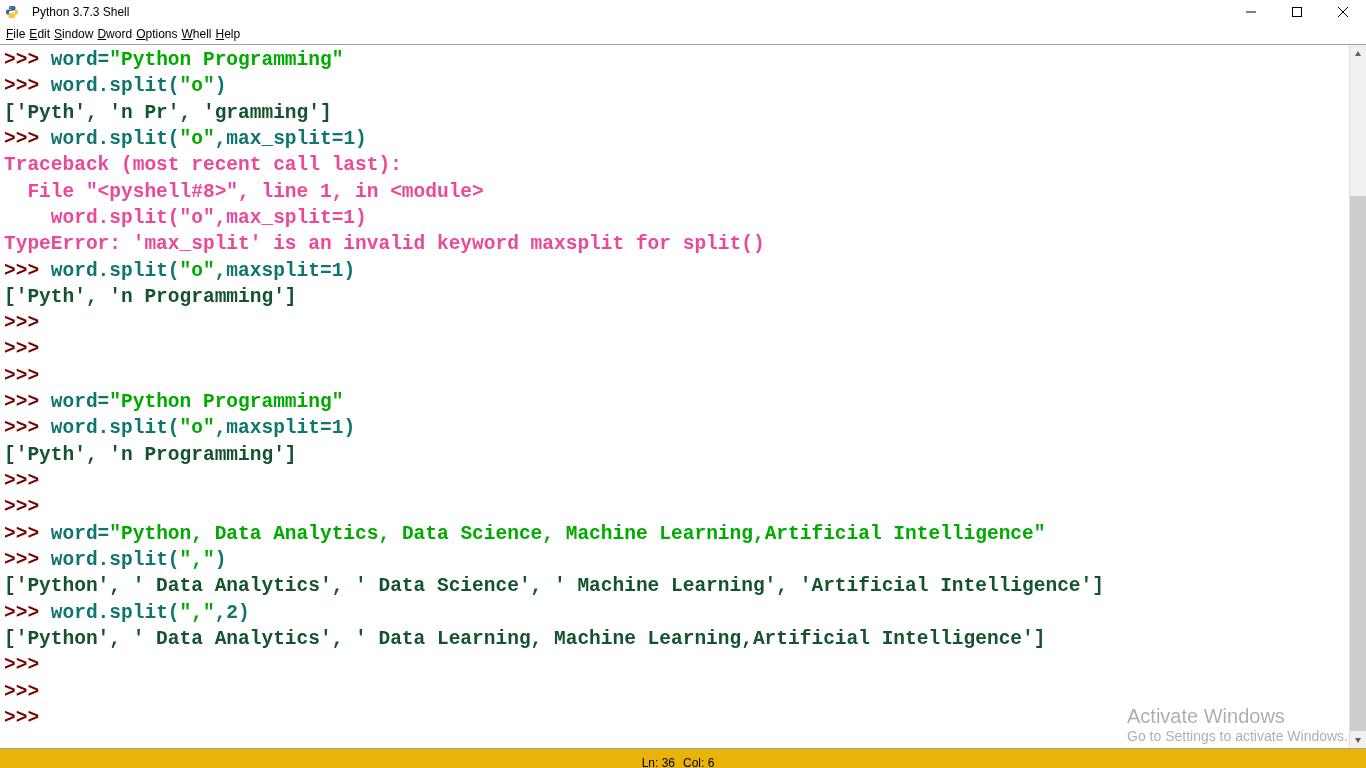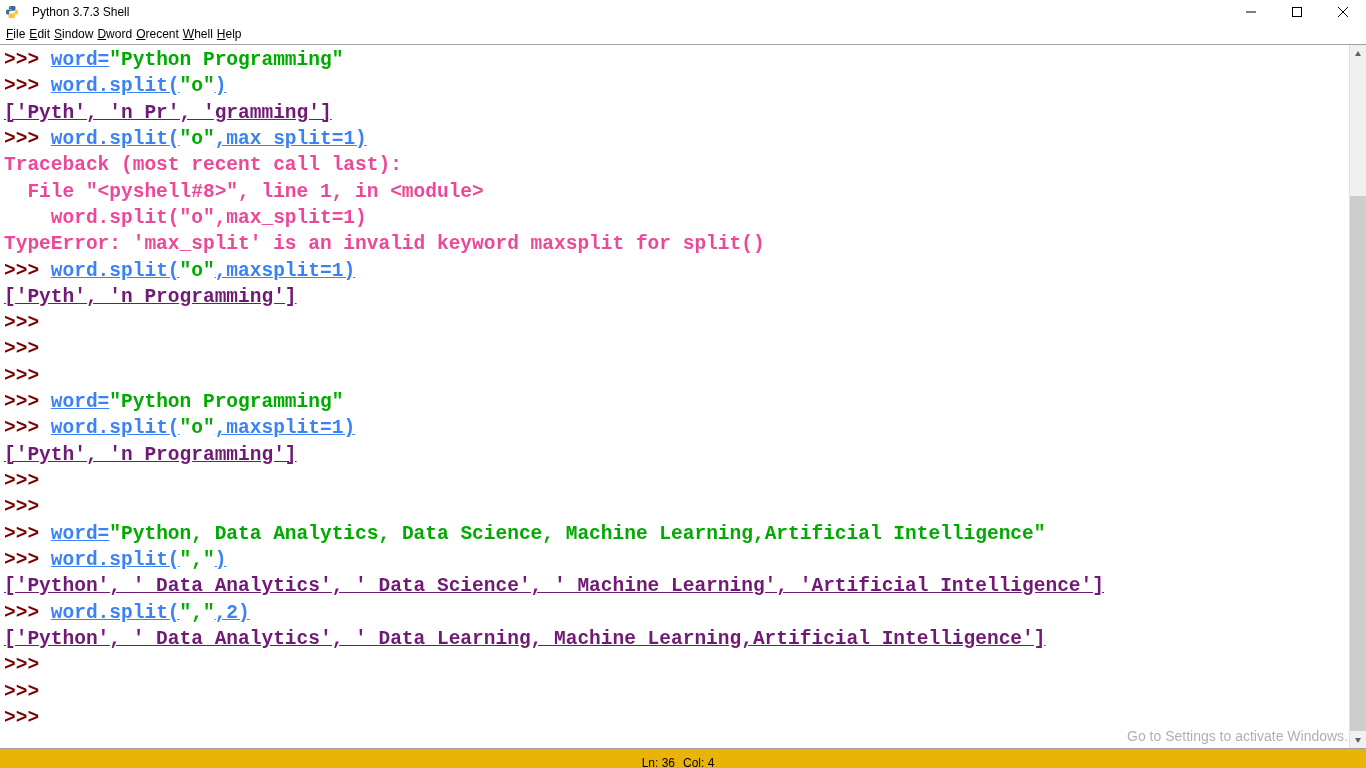--- a/index.html
+++ b/index.html
@@ -82,23 +82,23 @@
   .statusbar {
     height: 28px;
     border-top: 1px solid #a0a0a0;
     display:flex; align-items:center; justify-content:center;
     padding-right: 10px;
     font-size: 12px;
     background:#eab308;
   }
   
   .p { color:#770000; } 
-  .k { color:#3b82f6;text-decoration:underline; }
+  .k { color:#0f766e; }
   .s { color:#00aa00; }
-  .o { color:#701a75;text-decoration:underline; } 
+  .o { color:#14532d; } 
   .e { color:#ec4899; } 
   .watermark {
     position:absolute;
     right: 18px;
     bottom: 24px;
     text-align:left;
     color:#7a7a7a;
     opacity:0.6;
     pointer-events:none;
     font-size:14px;
@@ -134,21 +134,21 @@
         </svg>
       </div>
   </div>
 </div>
 
 <div class="menubar">
   <span class="menuitem"><span class="ul">F</span><span>ile</span></span>
   <span class="menuitem"><span class="ul">E</span><span>dit</span></span>
   <span class="menuitem"><span class="ul">S</span><span>indow</span></span>
   <span class="menuitem"><span class="ul">D</span><span>word</span></span>
-  <span class="menuitem"><span class="ul">O</span><span>recent</span></span>
+  <span class="menuitem"><span class="ul">O</span><span>ptions</span></span>
   <span class="menuitem"><span class="ul">W</span><span>hell</span></span>
   <span class="menuitem"><span class="ul">H</span><span>elp</span></span>
 </div>
 <div class="sep"></div>
 
 <div class="editor-wrap">
   <div class="editor"><span class="p">&gt;&gt;&gt; </span><span class="k">word=</span><span class="s">"Python Programming"</span>
 <span class="p">&gt;&gt;&gt; </span><span class="k">word.split(</span><span class="s">"o"</span><span class="k">)</span>
 <span class="o">['Pyth', 'n Pr', 'gramming']</span>
 <span class="p">&gt;&gt;&gt; </span><span class="k">word.split(</span><span class="s">"o"</span><span class="k">,max_split=1)</span>
@@ -187,18 +187,19 @@
         <svg width="8" height="8">
           <polygon points="1,2 7,2 4,7"></polygon>
         </svg>
       </div>
   </div>
 </div>
 
 <div class="statusbar">
   <span>Ln: 36</span>
   <span style="width:8px"></span>
-  <span>Col: 4</span>
+  <span>Col: 6</span>
 </div>
 
 <div class="watermark">
+  <div class="big">Activate Windows</div>
   <div>Go to Settings to activate Windows.</div>
 </div>
 
 </body></html>

